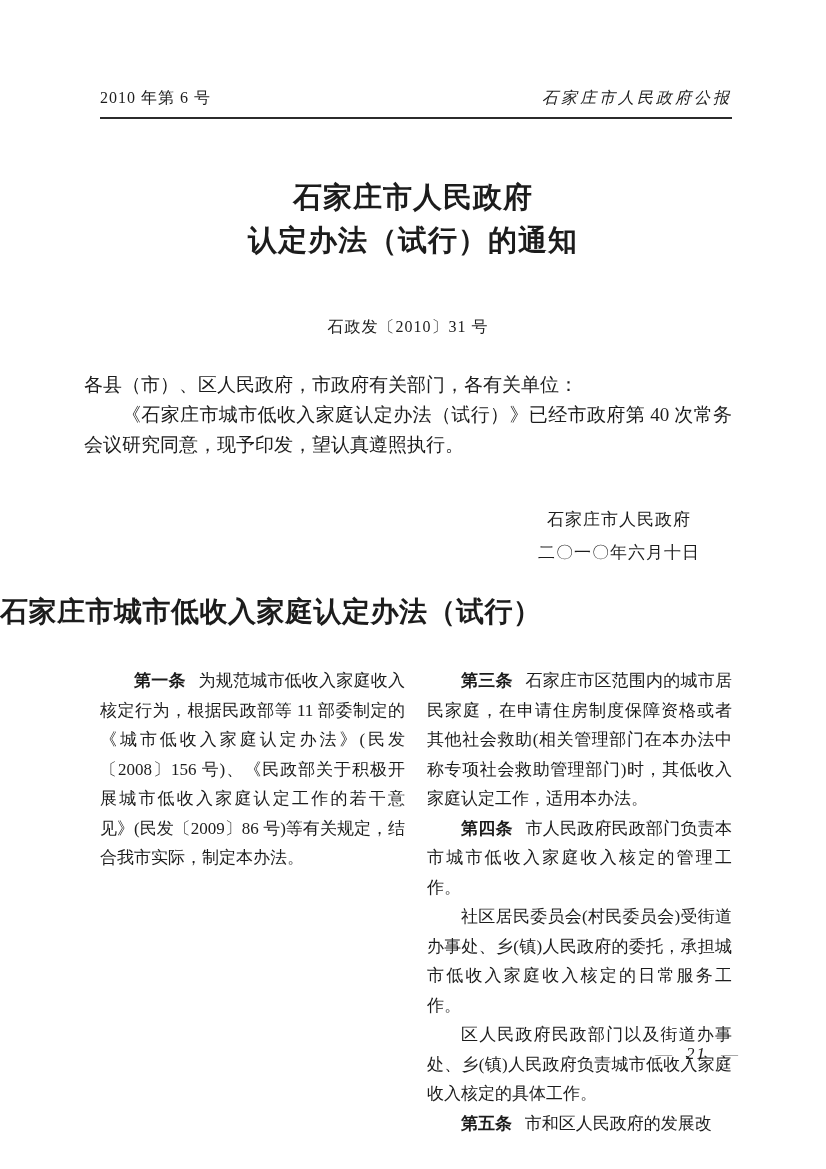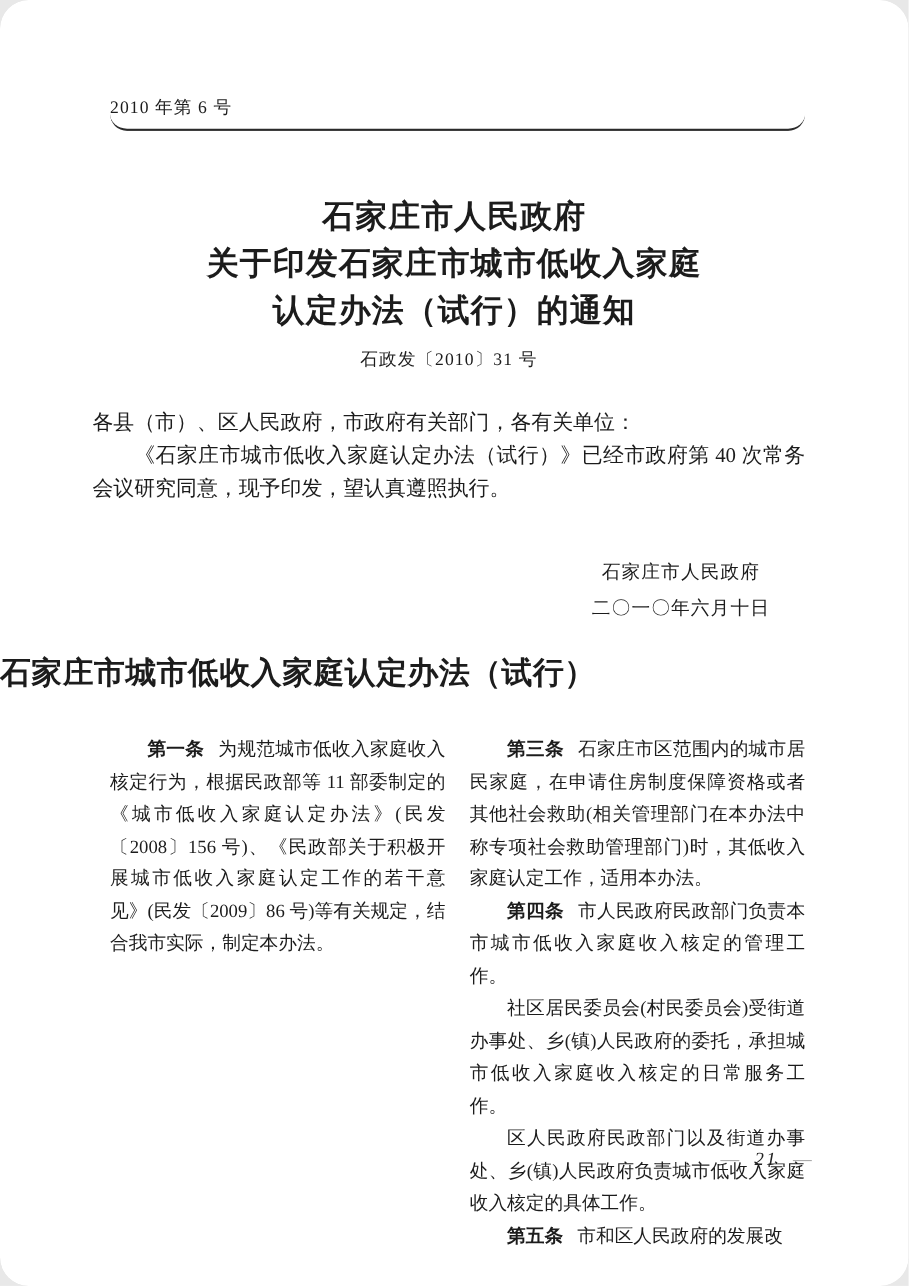--- a/index.html
+++ b/index.html
@@ -1,15 +1,15 @@
 <!DOCTYPE html>
 <html><head>
 <meta charset="utf-8">
 <style>
-  * { margin: 0; padding: 0; box-sizing: border-box; border-radius: 26px; }
+  * { margin: 0; padding: 0; box-sizing: border-box; }
   html, body { background: #e8e8e8; }
   .page {
     position: relative;
     width: 826px;
     height: 1169px;
     margin: 0 auto;
     background: #ffffff;
     color: #1c1c1c;
     font-family: "Liberation Serif", "DejaVu Serif", serif;
     overflow: hidden;
@@ -115,25 +115,25 @@
   .page-footer .dash { color: #9a9a9a; }
   .page-footer .num { color: #222222; letter-spacing: 2px; font-style: italic; }
 </style>
 </head>
 <body>
 
 <div class="page">
 
   <div class="running-head">
     <span class="issue">2010 年第 6 号</span>
+    <span class="gazette">石家庄市人民政府公报</span>
   </div>
 
   <div class="notice-title">
     <div>石家庄市人民政府</div>
-    <div>关于印发石家庄市城市低收入家庭</div>
     <div>认定办法（试行）的通知</div>
   </div>
 
   <div class="doc-number">石政发〔2010〕31 号</div>
 
   <div class="notice-body">
     <p>各县（市）、区人民政府，市政府有关部门，各有关单位：</p>
     <p class="indent">《石家庄市城市低收入家庭认定办法（试行）》已经市政府第 40 次常务会议研究同意，现予印发，望认真遵照执行。</p>
   </div>
 

